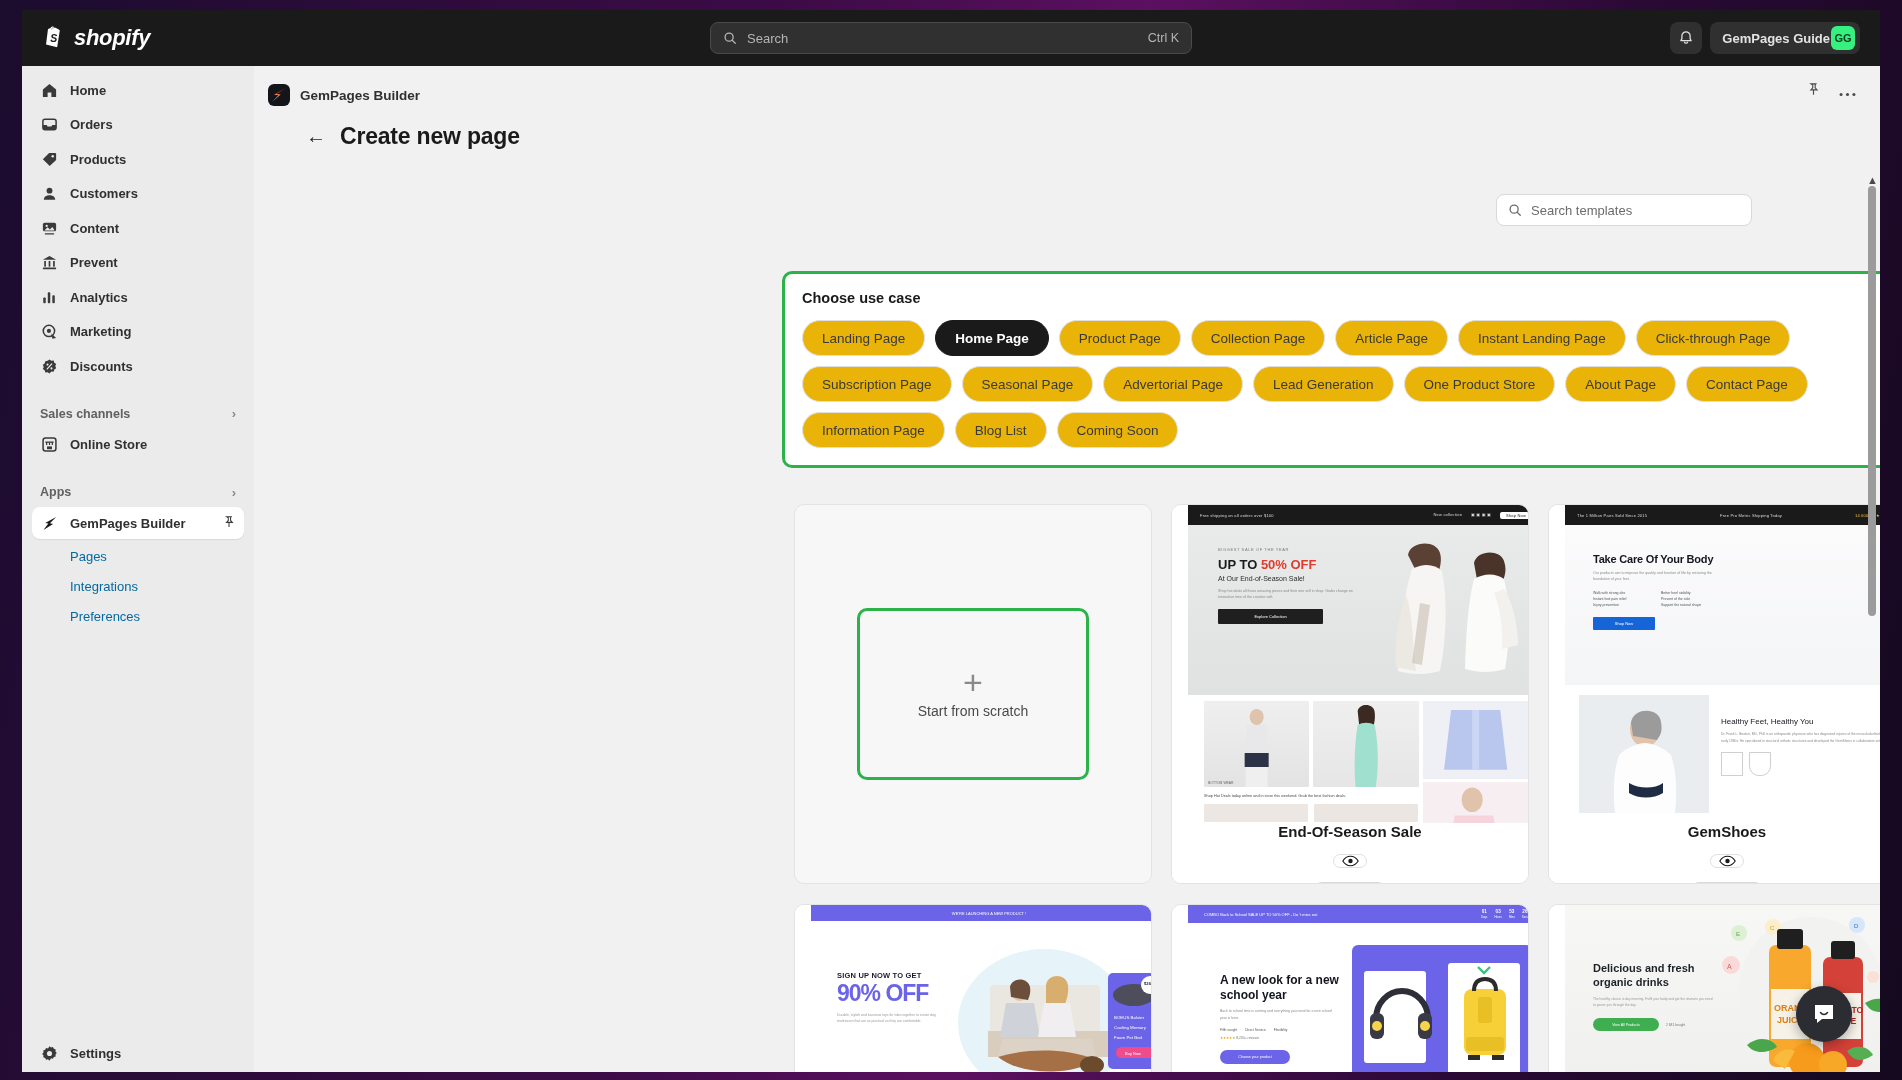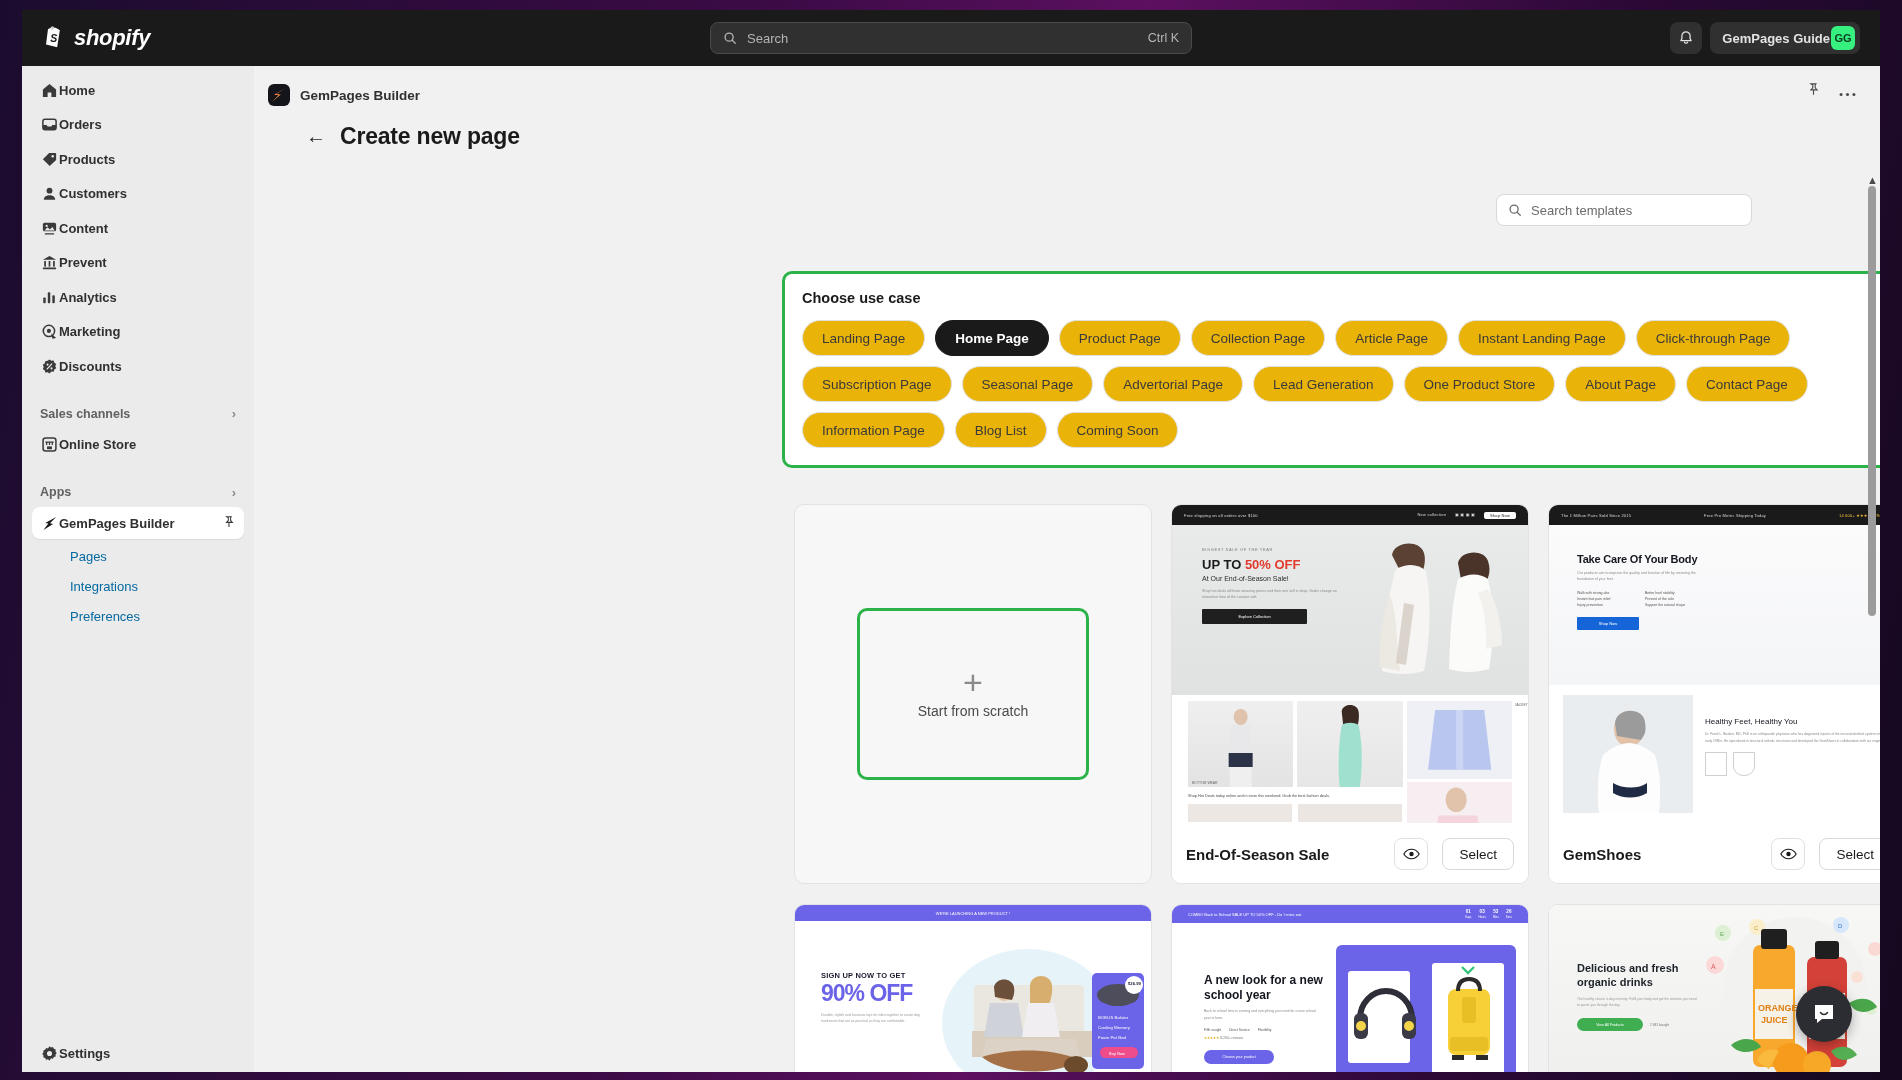--- a/index.html
+++ b/index.html
@@ -65,21 +65,21 @@
   
   .body-row { display: flex; height: calc(1062px - 56px); }
 
   
   .sidebar {
     width: 232px; background: #ebebeb; flex: 0 0 232px;
     padding: 8px 10px 0 10px; position: relative;
     display:flex; flex-direction:column;
   }
   .nav-item {
-    height: 32px; display: flex; align-items: center; 
+    height: 32px; display: flex; align-items: center; gap: 11px;
     padding: 0 8px; border-radius: 8px; margin-bottom: 2.5px;
     color: #303030; font-size: 13px; font-weight: 600;
   }
   .nav-item .ico { width: 19px; height: 19px; display:flex; align-items:center; justify-content:center; }
   .nav-item.selected { background: #fff; box-shadow: 0 1px 1px rgba(0,0,0,.08); font-weight:700; }
   .section-head {
     display:flex; align-items:center; height: 30px; padding: 0 8px;
     color: #616161; font-size: 12.5px; font-weight: 700; margin-top: 14px;
   }
   .section-head .chev { margin-left: auto; color:#8a8a8a; font-size: 13px; }
@@ -164,20 +164,21 @@
     display:flex; flex-direction:column; align-items:center; justify-content:center;
     gap: 7px; background:#f7f7f7;
   }
   .plus { font-size: 34px; color:#8a8a8a; line-height: .8; font-weight: 300; }
   .scratch-label { font-size: 14px; color:#4a4a4a; }
 
   .thumb { height: 318px; overflow:hidden; position:relative; background:#fff; }
   .card-foot {
     height: 62px; display:flex; align-items:center; padding: 0 14px; gap:14px;
     background:#fff;
+    flex-direction:column;
   }
   .card-name { font-size: 15px; font-weight: 700; color:#1a1a1a; flex:1; }
   .eye-btn {
     width: 34px; height: 32px; border:1px solid #e0e0e0; border-radius: 8px;
     background:#fff; display:flex; align-items:center; justify-content:center;
   }
   .sel-btn {
     height: 32px; border:1px solid #d9d9d9; border-radius: 8px; background:#fff;
     padding: 8px 16px; display:flex; align-items:center; font-size:13.5px; color:#1a1a1a;
   }
@@ -193,21 +194,21 @@
 
   
   .chat-bubble {
     position: absolute; right: 28px; bottom: 30px;
     width: 56px; height: 56px; border-radius: 50%;
     background: #2c2c33; display:flex; align-items:center; justify-content:center;
     box-shadow: 0 4px 12px rgba(0,0,0,.3);
   }
 
   
-  .mini { width:100%; height:100%; position:relative; }
+  .mini { width:100%; height:100%; position:relative;margin-left:16px; }
   .mini-bar { height: 20px; background:#1a1a1a; display:flex; align-items:center;
      justify-content:space-between; padding: 0 12px; }
   .mini-bar span { font-size: 4px; color:#dcdcdc; letter-spacing:.2px; }
 </style>
 </head>
 <body>
 
 <div class="window">
 
   <div class="topbar">

